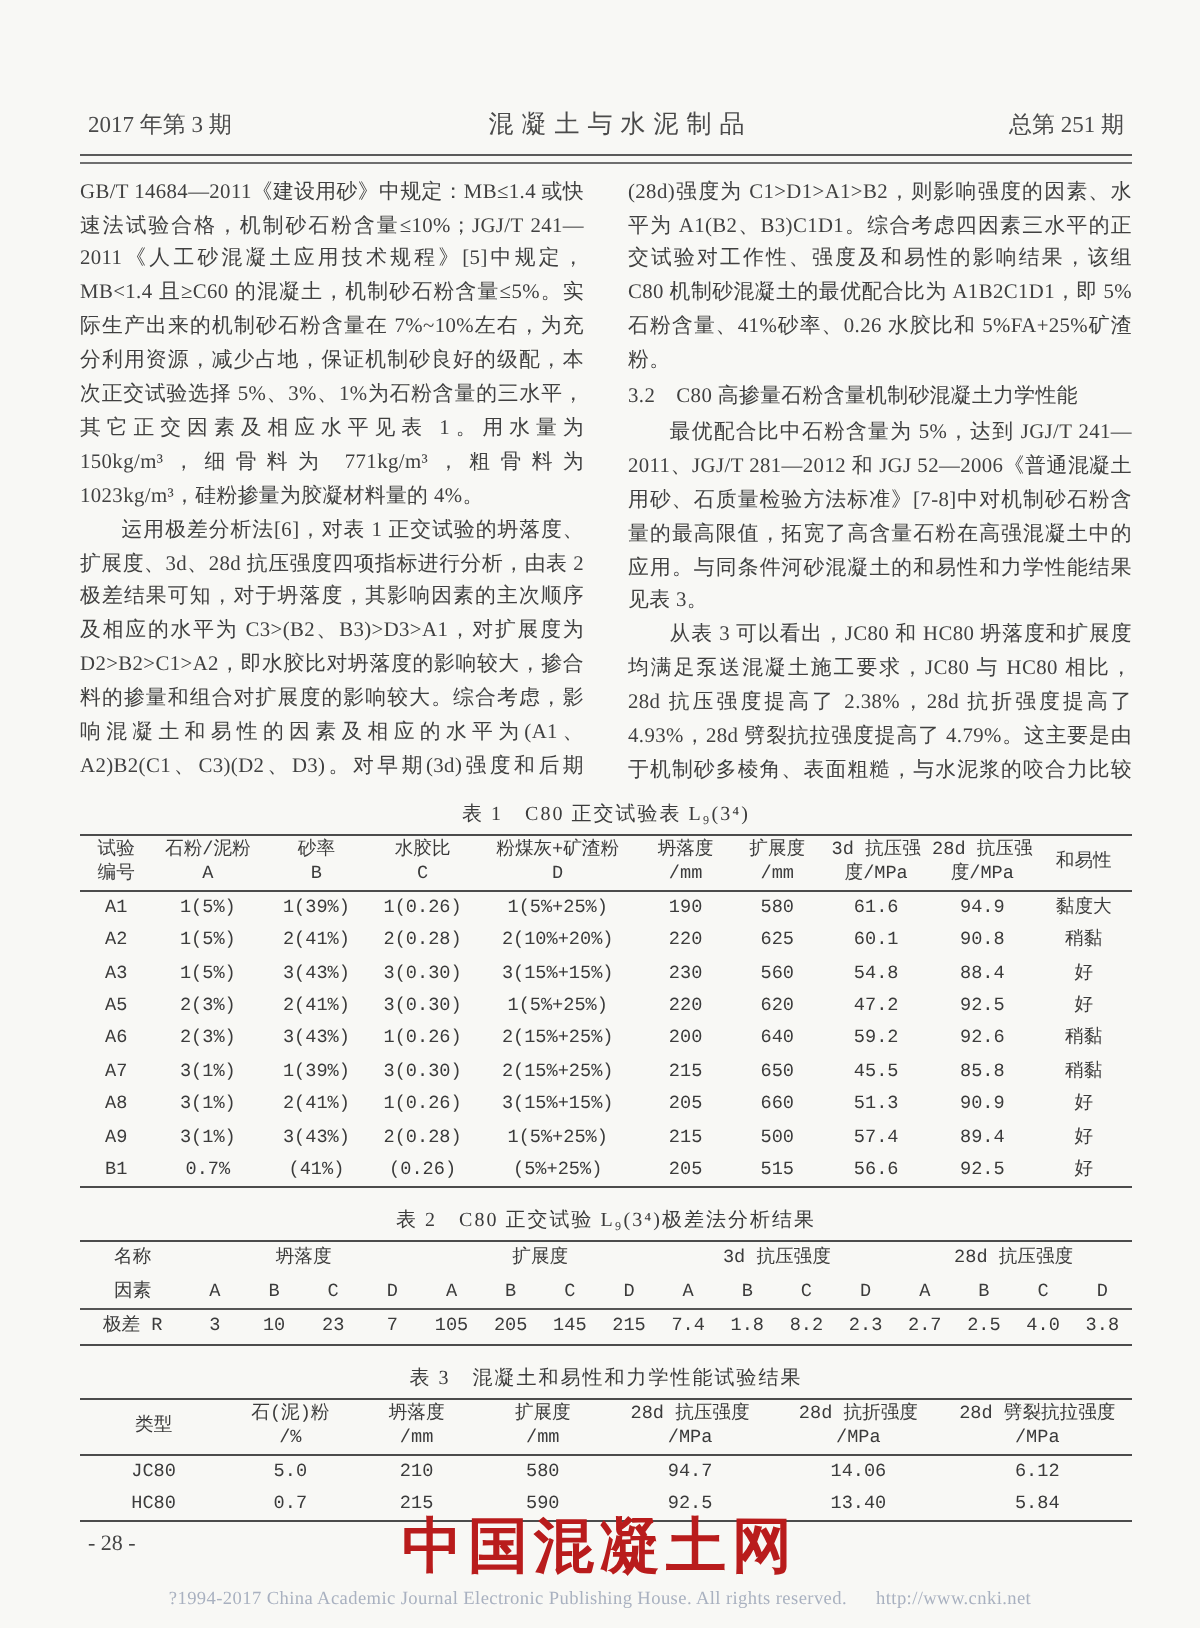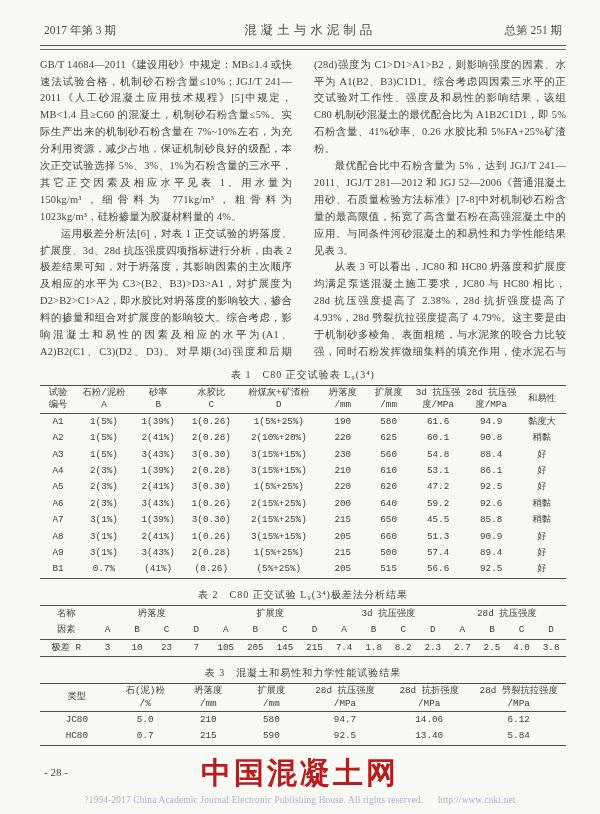--- a/index.html
+++ b/index.html
@@ -1,19 +1,19 @@
 <!DOCTYPE html>
 <html><head>
 <meta charset="utf-8">
 <style>
   html,body{margin:0;padding:0;}
   body{width:600px;height:814px;background:#e9e9e6;font-family:"Liberation Serif",serif;}
   .page{position:relative;width:600px;height:814px;background:#f8f8f5;overflow:hidden;color:#3e3e3e;box-sizing:border-box;padding:20px 34px 0 40px;}
   
-  .hdr{display:flex;justify-content:space-between;align-items:baseline;font-size:11.5px;color:#4a4a4a;padding:2px 4px 6px 4px;}
+  .hdr{display:flex;justify-content:space-between;align-items:baseline;font-size:11.5px;color:#4a4a4a;padding:2px 4px 6px 4px;margin-top:32px;}
   .hdr .c{font-size:12.5px;letter-spacing:4px;}
   .hdr-rule{border-top:1.6px solid #5a5a5a;border-bottom:0.8px solid #6f6f6f;height:2.6px;}
   
   .cols{display:flex;gap:22px;margin-top:7px;height:302px;overflow:hidden;}
   .col{flex:1;font-size:10.4px;line-height:16.9px;text-align:justify;color:#404040;letter-spacing:0.2px;}
   .col p{margin:0;}
   .col p.ind{text-indent:2em;}
   .col .shead{margin:1px 0;letter-spacing:0.2px;}
   
   .tcap{text-align:center;font-size:10px;color:#3c3c3c;margin:9px 0 3px 0;letter-spacing:1px;}
@@ -43,20 +43,21 @@
   </div>
   <div class="hdr-rule"></div>
 
   <div class="cols">
     <div class="col">
       <p>GB/T 14684—2011《建设用砂》中规定：MB≤1.4 或快速法试验合格，机制砂石粉含量≤10%；JGJ/T 241—2011《人工砂混凝土应用技术规程》[5]中规定，MB&lt;1.4 且≥C60 的混凝土，机制砂石粉含量≤5%。实际生产出来的机制砂石粉含量在 7%~10%左右，为充分利用资源，减少占地，保证机制砂良好的级配，本次正交试验选择 5%、3%、1%为石粉含量的三水平，其它正交因素及相应水平见表 1。用水量为 150kg/m³，细骨料为 771kg/m³，粗骨料为 1023kg/m³，硅粉掺量为胶凝材料量的 4%。</p>
       <p class="ind">运用极差分析法[6]，对表 1 正交试验的坍落度、扩展度、3d、28d 抗压强度四项指标进行分析，由表 2 极差结果可知，对于坍落度，其影响因素的主次顺序及相应的水平为 C3&gt;(B2、B3)&gt;D3&gt;A1，对扩展度为 D2&gt;B2&gt;C1&gt;A2，即水胶比对坍落度的影响较大，掺合料的掺量和组合对扩展度的影响较大。综合考虑，影响混凝土和易性的因素及相应的水平为(A1、A2)B2(C1、C3)(D2、D3)。对早期(3d)强度和后期(28d)强度的影响顺序因素和水平不一样，早期(3d)强度的因素及相应水平为 C1&gt;A1&gt;B3&gt;D1，后期</p>
     </div>
     <div class="col">
       <p>(28d)强度为 C1&gt;D1&gt;A1&gt;B2，则影响强度的因素、水平为 A1(B2、B3)C1D1。综合考虑四因素三水平的正交试验对工作性、强度及和易性的影响结果，该组 C80 机制砂混凝土的最优配合比为 A1B2C1D1，即 5%石粉含量、41%砂率、0.26 水胶比和 5%FA+25%矿渣粉。</p>
+      <p class="shead">3.2　C80 高掺量石粉含量机制砂混凝土力学性能</p>
       <p class="ind">最优配合比中石粉含量为 5%，达到 JGJ/T 241—2011、JGJ/T 281—2012 和 JGJ 52—2006《普通混凝土用砂、石质量检验方法标准》[7-8]中对机制砂石粉含量的最高限值，拓宽了高含量石粉在高强混凝土中的应用。与同条件河砂混凝土的和易性和力学性能结果见表 3。</p>
       <p class="ind">从表 3 可以看出，JC80 和 HC80 坍落度和扩展度均满足泵送混凝土施工要求，JC80 与 HC80 相比，28d 抗压强度提高了 2.38%，28d 抗折强度提高了 4.93%，28d 劈裂抗拉强度提高了 4.79%。这主要是由于机制砂多棱角、表面粗糙，与水泥浆的咬合力比较强，同时石粉发挥微细集料的填充作用，使水泥石与骨料界面更密实，强度更高，宏观性能表</p>
     </div>
   </div>
 
   <div class="tcap">表 1　C80 正交试验表 L₉(3⁴)</div>
   <table class="tbl">
     <colgroup>
       <col style="width:7.5%">
         <col style="width:11.5%">
@@ -140,32 +141,20 @@
         <tr>
           <td>A3</td>
           <td>1(5%)</td>
           <td>3(43%)</td>
           <td>3(0.30)</td>
           <td>3(15%+15%)</td>
           <td>230</td>
           <td>560</td>
           <td>54.8</td>
           <td>88.4</td>
-          <td>好</td>
-        </tr>
-        <tr>
-          <td>A4</td>
-          <td>2(3%)</td>
-          <td>1(39%)</td>
-          <td>2(0.28)</td>
-          <td>3(15%+15%)</td>
-          <td>210</td>
-          <td>610</td>
-          <td>53.1</td>
-          <td>86.1</td>
           <td>好</td>
         </tr>
         <tr>
           <td>A5</td>
           <td>2(3%)</td>
           <td>2(41%)</td>
           <td>3(0.30)</td>
           <td>1(5%+25%)</td>
           <td>220</td>
           <td>620</td>

